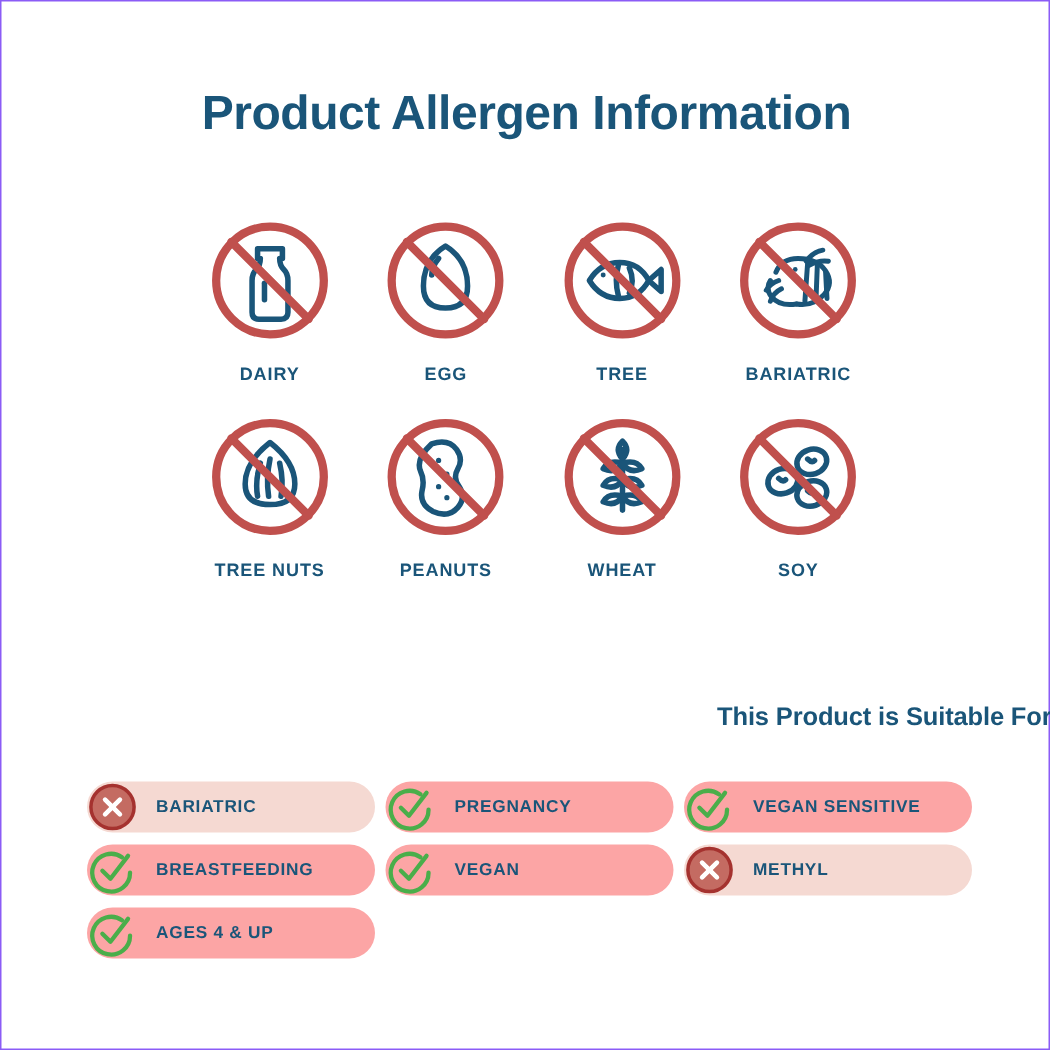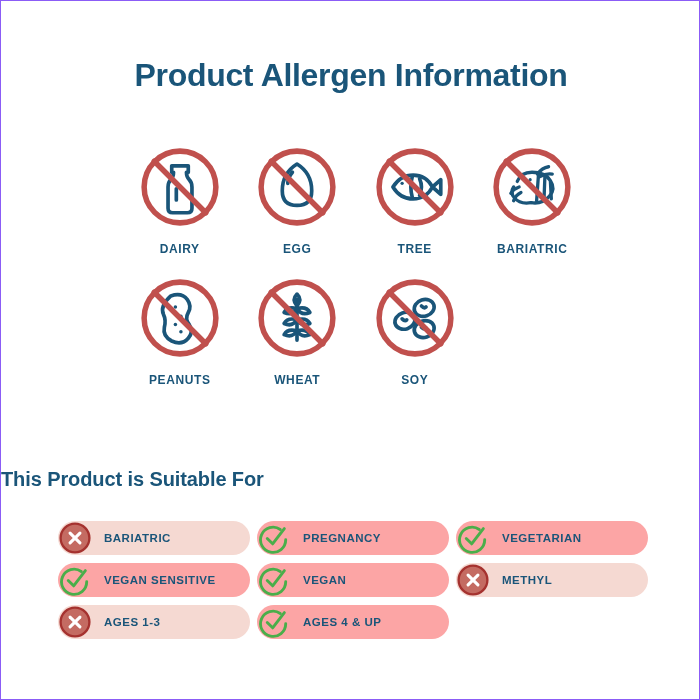--- a/index.html
+++ b/index.html
@@ -69,22 +69,22 @@
     text-align: center;
     white-space: nowrap;
   }
 
   
   .sub-title {
     position: absolute;
     top: 467px;
     left: 0;
     width: 700px;
-    text-align: left;
-    font-size: 20px;
+    text-align: right;
+    font-size: 17px;
     font-weight: bold;
     color: #1a5579;
     letter-spacing: -0.1px;
   }
 
   
   .suit-grid {
     position: absolute;
     top: 520px;
     left: 57px;
@@ -199,20 +199,37 @@
           </g>
           <g fill="none" stroke="#c0504d" stroke-width="6">
             <circle cx="50" cy="50" r="39"></circle>
             <line x1="22" y1="22" x2="78" y2="78" stroke-linecap="round"></line>
           </g>
         </svg>
       </div>
       <div class="allergen-label">BARIATRIC</div>
     </div>
 
+    <div class="allergen-cell">
+      <div class="no-badge">
+        <svg viewBox="0 0 100 100">
+          <g fill="none" stroke="#1a5579" stroke-width="4" stroke-linecap="round" stroke-linejoin="round">
+            <path d="M50 25 q-18 14 -18 30 q0 15 18 15 q18 0 18 -15 q0 -16 -18 -30 z"></path>
+            <path d="M43 40 q-4 13 -2 24"></path>
+            <path d="M50 37 q-3 14 -1 27"></path>
+            <path d="M57 40 q3 13 1 24"></path>
+          </g>
+          <g fill="none" stroke="#c0504d" stroke-width="6">
+            <circle cx="50" cy="50" r="39"></circle>
+            <line x1="22" y1="22" x2="78" y2="78" stroke-linecap="round"></line>
+          </g>
+        </svg>
+      </div>
+      <div class="allergen-label">TREE NUTS</div>
+    </div>
 
     <div class="allergen-cell">
       <div class="no-badge">
         <svg viewBox="0 0 100 100">
           <g fill="none" stroke="#1a5579" stroke-width="4" stroke-linecap="round" stroke-linejoin="round">
             <path d="M40 26 q12 -4 18 4 q5 7 1 14 q-4 7 1 13 q5 8 -1 15 q-7 8 -18 3 q-10 -5 -8 -15 q2 -8 -1 -14 q-4 -9 8 -20 z"></path>
             <circle cx="45" cy="38" r="1.9" fill="#1a5579" stroke="none"></circle>
             <circle cx="51" cy="48" r="1.9" fill="#1a5579" stroke="none"></circle>
             <circle cx="45" cy="57" r="1.9" fill="#1a5579" stroke="none"></circle>
             <circle cx="51" cy="65" r="1.9" fill="#1a5579" stroke="none"></circle>
@@ -291,40 +308,40 @@
     <div class="pill yes">
       <span class="pill-icon">
         <svg viewBox="0 0 40 40">
           <path d="M27 10.5 a14 14 0 1 0 6 11.5" fill="none" stroke="#4aae4a" stroke-width="3.2" stroke-linecap="round"></path>
           <path d="M12.5 20.5 L18.5 26.5 L31.5 9.5" fill="none" stroke="#4aae4a" stroke-width="3.2" stroke-linecap="round" stroke-linejoin="round"></path>
         </svg>
       </span>
       <span class="pill-label">PREGNANCY</span>
     </div>
 
-    <div class="pill yes">
-      <span class="pill-icon">
-        <svg viewBox="0 0 40 40">
-          <path d="M27 10.5 a14 14 0 1 0 6 11.5" fill="none" stroke="#4aae4a" stroke-width="3.2" stroke-linecap="round"></path>
-          <path d="M12.5 20.5 L18.5 26.5 L31.5 9.5" fill="none" stroke="#4aae4a" stroke-width="3.2" stroke-linecap="round" stroke-linejoin="round"></path>
-        </svg>
-      </span>
-      <span class="pill-label">VEGETARIAN</span>
-    </div>
 
     <div class="pill yes">
       <span class="pill-icon">
         <svg viewBox="0 0 40 40">
           <path d="M27 10.5 a14 14 0 1 0 6 11.5" fill="none" stroke="#4aae4a" stroke-width="3.2" stroke-linecap="round"></path>
           <path d="M12.5 20.5 L18.5 26.5 L31.5 9.5" fill="none" stroke="#4aae4a" stroke-width="3.2" stroke-linecap="round" stroke-linejoin="round"></path>
         </svg>
       </span>
       <span class="pill-label">VEGAN SENSITIVE</span>
     </div>
 
+    <div class="pill yes">
+      <span class="pill-icon">
+        <svg viewBox="0 0 40 40">
+          <path d="M27 10.5 a14 14 0 1 0 6 11.5" fill="none" stroke="#4aae4a" stroke-width="3.2" stroke-linecap="round"></path>
+          <path d="M12.5 20.5 L18.5 26.5 L31.5 9.5" fill="none" stroke="#4aae4a" stroke-width="3.2" stroke-linecap="round" stroke-linejoin="round"></path>
+        </svg>
+      </span>
+      <span class="pill-label">BREASTFEEDING</span>
+    </div>
 
     <div class="pill yes">
       <span class="pill-icon">
         <svg viewBox="0 0 40 40">
           <path d="M27 10.5 a14 14 0 1 0 6 11.5" fill="none" stroke="#4aae4a" stroke-width="3.2" stroke-linecap="round"></path>
           <path d="M12.5 20.5 L18.5 26.5 L31.5 9.5" fill="none" stroke="#4aae4a" stroke-width="3.2" stroke-linecap="round" stroke-linejoin="round"></path>
         </svg>
       </span>
       <span class="pill-label">VEGAN</span>
     </div>
@@ -336,33 +353,20 @@
           <circle cx="20" cy="20" r="16" fill="none" stroke="#a5322f" stroke-width="2.6"></circle>
           <g stroke="#ffffff" stroke-width="3.4" stroke-linecap="round">
             <line x1="14.5" y1="14.5" x2="25.5" y2="25.5"></line>
             <line x1="25.5" y1="14.5" x2="14.5" y2="25.5"></line>
           </g>
         </svg>
       </span>
       <span class="pill-label">METHYL</span>
     </div>
 
-    <div class="pill no">
-      <span class="pill-icon">
-        <svg viewBox="0 0 40 40">
-          <circle cx="20" cy="20" r="16" fill="#c46b62"></circle>
-          <circle cx="20" cy="20" r="16" fill="none" stroke="#a5322f" stroke-width="2.6"></circle>
-          <g stroke="#ffffff" stroke-width="3.4" stroke-linecap="round">
-            <line x1="14.5" y1="14.5" x2="25.5" y2="25.5"></line>
-            <line x1="25.5" y1="14.5" x2="14.5" y2="25.5"></line>
-          </g>
-        </svg>
-      </span>
-      <span class="pill-label">AGES 1-3</span>
-    </div>
 
     <div class="pill yes">
       <span class="pill-icon">
         <svg viewBox="0 0 40 40">
           <path d="M27 10.5 a14 14 0 1 0 6 11.5" fill="none" stroke="#4aae4a" stroke-width="3.2" stroke-linecap="round"></path>
           <path d="M12.5 20.5 L18.5 26.5 L31.5 9.5" fill="none" stroke="#4aae4a" stroke-width="3.2" stroke-linecap="round" stroke-linejoin="round"></path>
         </svg>
       </span>
       <span class="pill-label">AGES 4 &amp; UP</span>
     </div>

